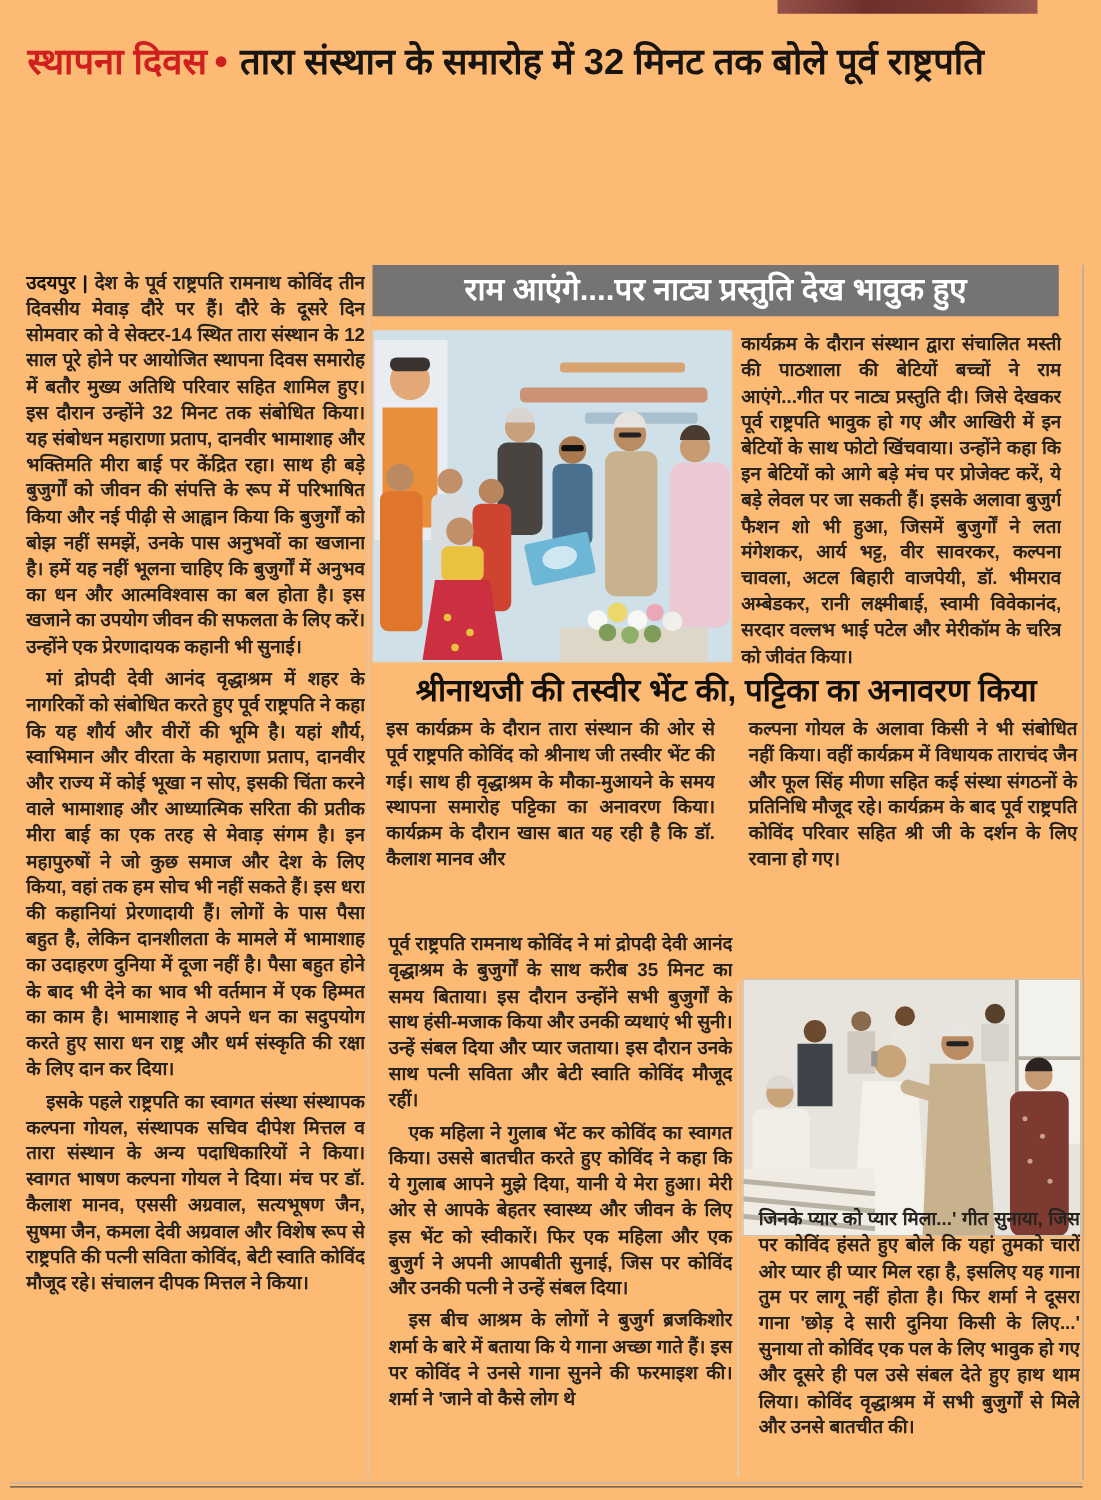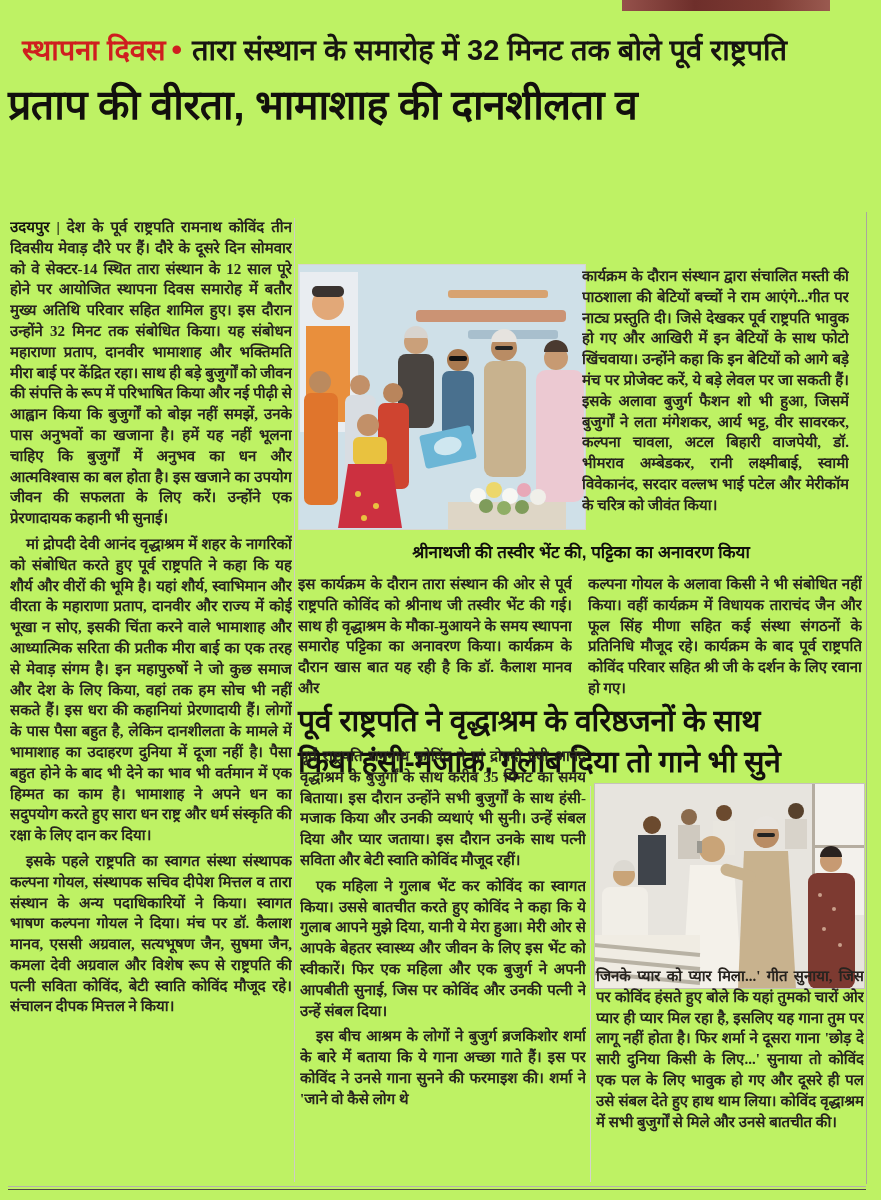--- a/index.html
+++ b/index.html
@@ -1,51 +1,51 @@
 <!DOCTYPE html>
 <html><head>
 <meta charset="utf-8">
 <style>
   html,body{margin:0;padding:0;background:#e8e6e2;}
   .page{
     position:relative;width:881px;height:1200px;margin:0 auto;
-    background:#bef264;overflow:hidden;
+    background:#fdba74;overflow:hidden;
     font-family:"Liberation Sans",sans-serif;color:#262320;
   }
   .abs{position:absolute;}
   
   .maroon-bar{left:622px;top:0;width:208px;height:11px;
     background:linear-gradient(90deg,#95514b,#6e2f2b 35%,#7c3a33 70%,#9a5a50);}
   
   .kicker{left:22px;top:27px;width:845px;height:46px;white-space:nowrap;
     font-weight:800;font-size:29px;line-height:46px;}
   .kicker-label{color:#cf1f1f;}
   .kicker-bullet{color:#cf1f1f;font-size:30px;margin:0 10px 0 6px;}
   .kicker-text{color:#171411;}
   
   .headline{left:8px;top:74px;width:866px;color:#12100d;font-weight:800;
     font-size:41px;line-height:63px;letter-spacing:-0.5px;}
   .headline span{display:block;white-space:nowrap;}
   
   .col-left{left:10px;top:217px;width:282px;height:968px;overflow:hidden;}
   .body-text{font-size:15px;line-height:20.8px;text-align:justify;font-weight:600;color:#27231f;}
-  .body-text p{margin:0 0 5px 0;font-family:Liberation Serif, serif;}
+  .body-text p{margin:0 0 5px 11px;}
   .body-text p + p{text-indent:16px;}
   .dateline{font-weight:800;color:#141210;}
   
   .gray-band{left:298px;top:212px;width:549px;height:41px;background:#767472;
     color:#ffffff;font-weight:800;font-size:25px;line-height:41px;text-align:center;
     white-space:nowrap;overflow:hidden;}
   
   .photo1{left:298px;top:264px;width:288px;height:266px;}
   
   .ram-text{left:582px;top:266px;width:267px;height:270px;overflow:hidden;}
   
   .shrinath-title{left:298px;top:536px;width:566px;height:34px;color:#12100d;
-    font-weight:800;font-size:17px;line-height:34px;text-align:center;white-space:nowrap;}
+    font-weight:800;font-size:25px;line-height:34px;text-align:center;white-space:nowrap;}
   .sh-col{top:574px;width:274px;height:122px;overflow:hidden;}
   .sh-col1{left:298px;}
   .sh-col2{left:588px;}
   
   .headline2{left:298px;top:700px;width:578px;height:84px;color:#12100d;
     font-weight:800;font-size:30px;line-height:41px;letter-spacing:-0.3px;}
   .headline2 span{display:block;white-space:nowrap;}
   
   .bottom-left{left:300px;top:746px;width:286px;height:398px;overflow:hidden;}
   .photo2{left:594px;top:783px;width:271px;height:206px;}
@@ -63,29 +63,29 @@
 
 <div class="page">
 
   <div class="abs maroon-bar"></div>
 
   <div class="abs kicker">
     <span class="kicker-label">स्थापना दिवस</span><span class="kicker-bullet">•</span><span class="kicker-text">तारा संस्थान के समारोह में 32 मिनट तक बोले पूर्व राष्ट्रपति</span>
   </div>
 
   <h1 class="abs headline" style="margin:0;">
-    <span>प्रताप की वीरता, भामाशाह की दानशीलता व</span>
   </h1>
 
   <div class="abs col-left body-text">
     <p><span class="dateline">उदयपुर |</span> <span>देश के पूर्व राष्ट्रपति रामनाथ कोविंद तीन दिवसीय मेवाड़ दौरे पर हैं। दौरे के दूसरे दिन सोमवार को वे सेक्टर-14 स्थित तारा संस्थान के 12 साल पूरे होने पर आयोजित स्थापना दिवस समारोह में बतौर मुख्य अतिथि परिवार सहित शामिल हुए। इस दौरान उन्होंने 32 मिनट तक संबोधित किया। यह संबोधन महाराणा प्रताप, दानवीर भामाशाह और भक्तिमति मीरा बाई पर केंद्रित रहा। साथ ही बड़े बुजुर्गों को जीवन की संपत्ति के रूप में परिभाषित किया और नई पीढ़ी से आह्वान किया कि बुजुर्गों को बोझ नहीं समझें, उनके पास अनुभवों का खजाना है। हमें यह नहीं भूलना चाहिए कि बुजुर्गों में अनुभव का धन और आत्मविश्वास का बल होता है। इस खजाने का उपयोग जीवन की सफलता के लिए करें। उन्होंने एक प्रेरणादायक कहानी भी सुनाई।</span></p>
     <p>मां द्रोपदी देवी आनंद वृद्धाश्रम में शहर के नागरिकों को संबोधित करते हुए पूर्व राष्ट्रपति ने कहा कि यह शौर्य और वीरों की भूमि है। यहां शौर्य, स्वाभिमान और वीरता के महाराणा प्रताप, दानवीर और राज्य में कोई भूखा न सोए, इसकी चिंता करने वाले भामाशाह और आध्यात्मिक सरिता की प्रतीक मीरा बाई का एक तरह से मेवाड़ संगम है। इन महापुरुषों ने जो कुछ समाज और देश के लिए किया, वहां तक हम सोच भी नहीं सकते हैं। इस धरा की कहानियां प्रेरणादायी हैं। लोगों के पास पैसा बहुत है, लेकिन दानशीलता के मामले में भामाशाह का उदाहरण दुनिया में दूजा नहीं है। पैसा बहुत होने के बाद भी देने का भाव भी वर्तमान में एक हिम्मत का काम है। भामाशाह ने अपने धन का सदुपयोग करते हुए सारा धन राष्ट्र और धर्म संस्कृति की रक्षा के लिए दान कर दिया।</p>
     <p>इसके पहले राष्ट्रपति का स्वागत संस्था संस्थापक कल्पना गोयल, संस्थापक सचिव दीपेश मित्तल व तारा संस्थान के अन्य पदाधिकारियों ने किया। स्वागत भाषण कल्पना गोयल ने दिया। मंच पर डॉ. कैलाश मानव, एससी अग्रवाल, सत्यभूषण जैन, सुषमा जैन, कमला देवी अग्रवाल और विशेष रूप से राष्ट्रपति की पत्नी सविता कोविंद, बेटी स्वाति कोविंद मौजूद रहे। संचालन दीपक मित्तल ने किया।</p>
   </div>
 
+  <div class="abs gray-band">राम आएंगे....पर नाट्य प्रस्तुति देख भावुक हुए</div>
 
   <svg class="abs photo1" viewBox="0 0 288 266">
     <rect width="288" height="266" fill="#cfe0e8"></rect>
     <rect x="2" y="8" width="58" height="160" fill="#e9edf1"></rect>
     <circle cx="30" cy="40" r="16" fill="#e2a878"></circle>
     <rect x="14" y="22" width="32" height="11" rx="5" fill="#3a3330"></rect>
     <rect x="8" y="62" width="44" height="96" fill="#e98f3c"></rect>
     <rect x="150" y="26" width="100" height="8" rx="3" fill="#d98f4a" opacity="0.75"></rect>
     <rect x="118" y="46" width="150" height="12" rx="4" fill="#c96a35" opacity="0.65"></rect>
     <rect x="170" y="66" width="90" height="9" rx="3" fill="#9db6c6" opacity="0.8"></rect>
@@ -136,24 +136,20 @@
 
   <h2 class="abs shrinath-title" style="margin:0;">श्रीनाथजी की तस्वीर भेंट की, पट्टिका का अनावरण किया</h2>
 
   <div class="abs sh-col sh-col2 body-text">
     <p>कल्पना गोयल के अलावा किसी ने भी संबोधित नहीं किया। वहीं कार्यक्रम में विधायक ताराचंद जैन और फूल सिंह मीणा सहित कई संस्था संगठनों के प्रतिनिधि मौजूद रहे। कार्यक्रम के बाद पूर्व राष्ट्रपति कोविंद परिवार सहित श्री जी के दर्शन के लिए रवाना हो गए।</p>
   </div>
   <div class="abs sh-col sh-col1 body-text">
     <p>इस कार्यक्रम के दौरान तारा संस्थान की ओर से पूर्व राष्ट्रपति कोविंद को श्रीनाथ जी तस्वीर भेंट की गई। साथ ही वृद्धाश्रम के मौका-मुआयने के समय स्थापना समारोह पट्टिका का अनावरण किया। कार्यक्रम के दौरान खास बात यह रही है कि डॉ. कैलाश मानव और</p>
   </div>
 
-  <h2 class="abs headline2" style="margin:0;">
-    <span>पूर्व राष्ट्रपति ने वृद्धाश्रम के वरिष्ठजनों के साथ</span>
-    <span>किया हंसी-मजाक, गुलाब दिया तो गाने भी सुने</span>
-  </h2>
 
   <div class="abs bottom-left body-text">
     <p>पूर्व राष्ट्रपति रामनाथ कोविंद ने मां द्रोपदी देवी आनंद वृद्धाश्रम के बुजुर्गों के साथ करीब 35 मिनट का समय बिताया। इस दौरान उन्होंने सभी बुजुर्गों के साथ हंसी-मजाक किया और उनकी व्यथाएं भी सुनी। उन्हें संबल दिया और प्यार जताया। इस दौरान उनके साथ पत्नी सविता और बेटी स्वाति कोविंद मौजूद रहीं।</p>
     <p>एक महिला ने गुलाब भेंट कर कोविंद का स्वागत किया। उससे बातचीत करते हुए कोविंद ने कहा कि ये गुलाब आपने मुझे दिया, यानी ये मेरा हुआ। मेरी ओर से आपके बेहतर स्वास्थ्य और जीवन के लिए इस भेंट को स्वीकारें। फिर एक महिला और एक बुजुर्ग ने अपनी आपबीती सुनाई, जिस पर कोविंद और उनकी पत्नी ने उन्हें संबल दिया।</p>
     <p>इस बीच आश्रम के लोगों ने बुजुर्ग ब्रजकिशोर शर्मा के बारे में बताया कि ये गाना अच्छा गाते हैं। इस पर कोविंद ने उनसे गाना सुनने की फरमाइश की। शर्मा ने 'जाने वो कैसे लोग थे</p>
   </div>
 
   <svg class="abs photo2" viewBox="0 0 271 206">
     <rect width="271" height="206" fill="#e7e4de"></rect>
     <rect x="218" y="0" width="53" height="132" fill="#f3f1ec"></rect>

